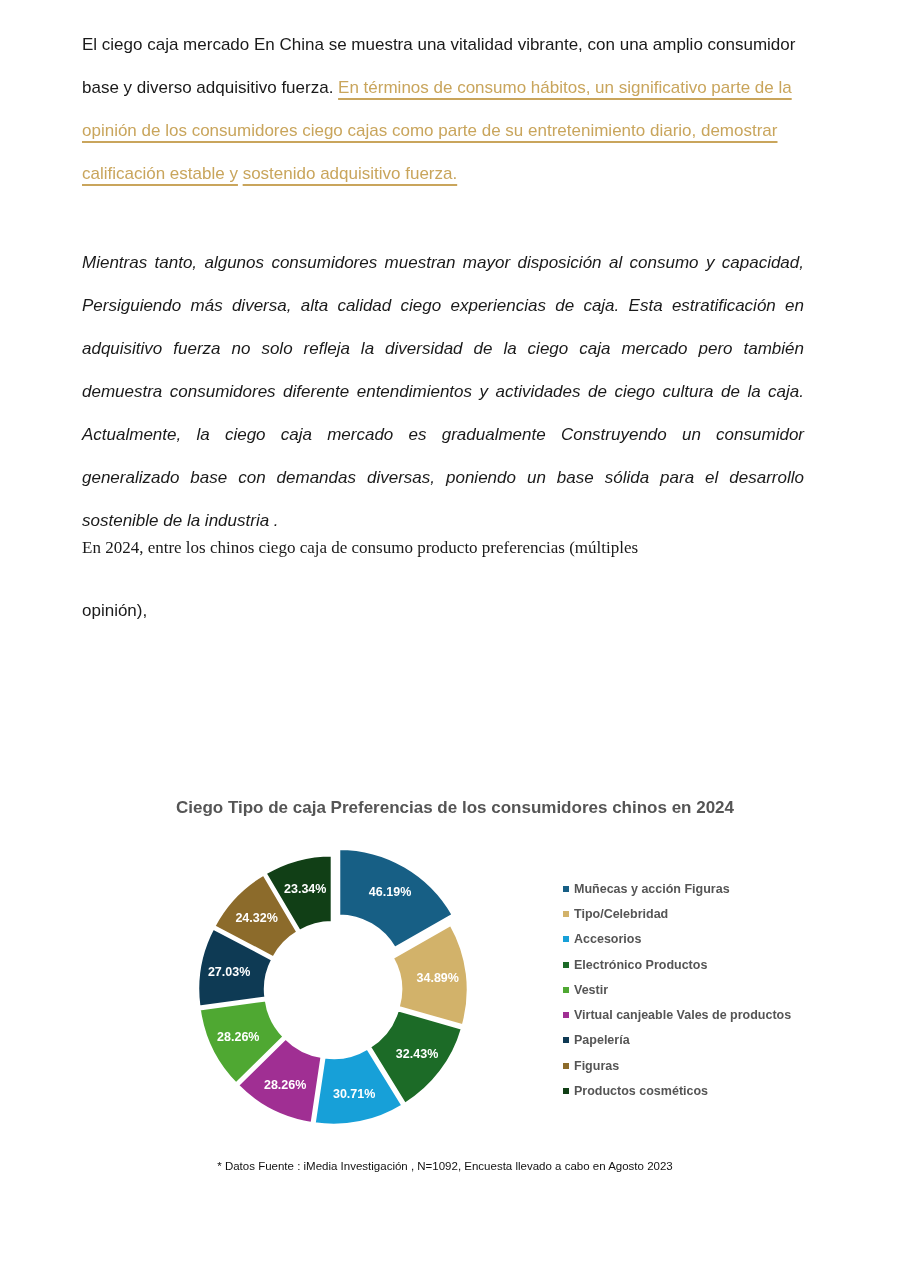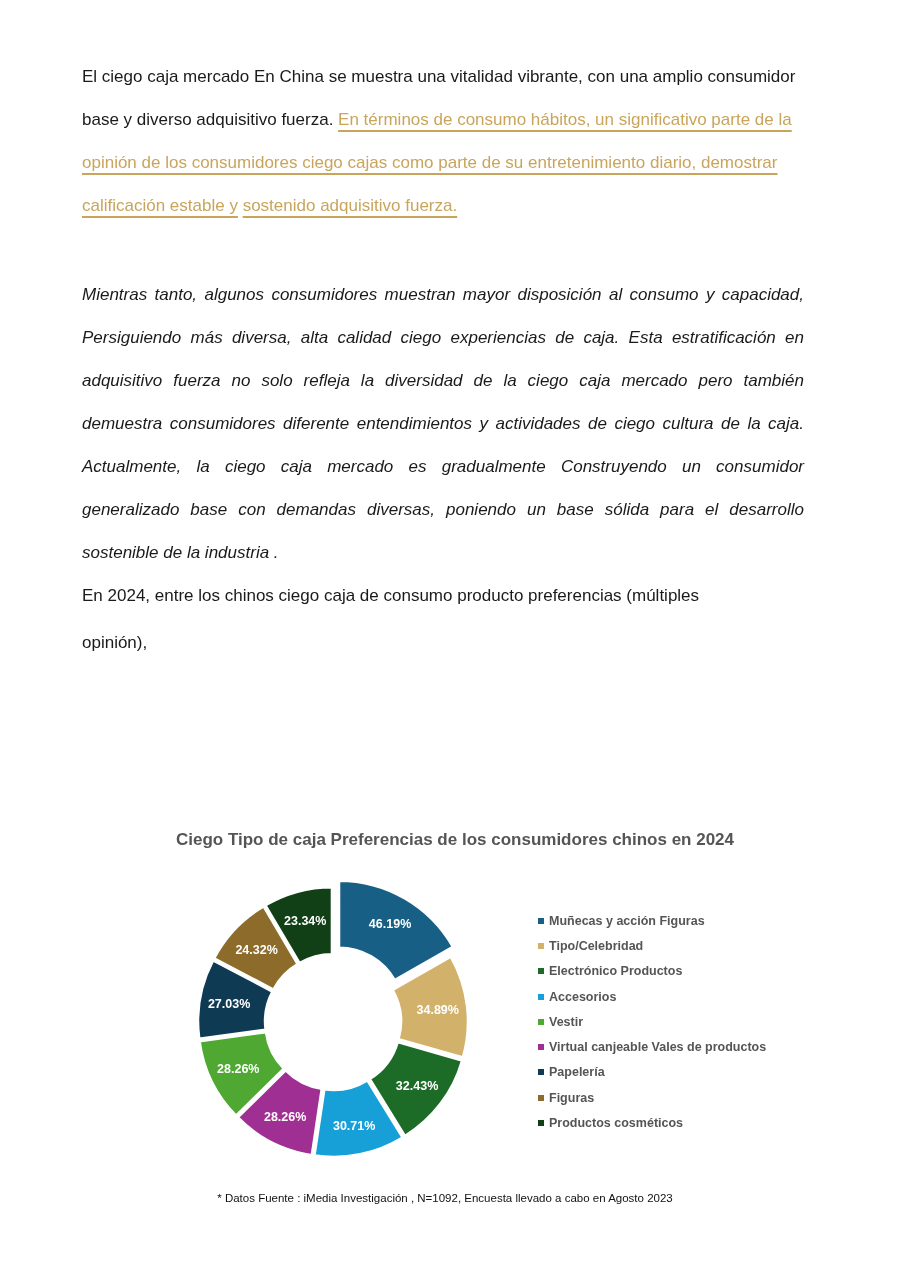--- a/index.html
+++ b/index.html
@@ -1,43 +1,43 @@
 <!DOCTYPE html>
 <html><head>
 <meta charset="utf-8">
 <style>
   html, body { margin: 0; padding: 0; background: #ffffff; }
   body { width: 903px; height: 1279px; position: relative; overflow: hidden;
          font-family: "Liberation Sans", "DejaVu Sans", sans-serif; color: #1a1a1a; }
-  .page { position: absolute; left: 0; top: 0; width: 903px; height: 918px; margin-top: 32px; }
+  .page { position: absolute; left: 0; top: 0; width: 903px; height: 918px; }
   .para { position: absolute; left: 82px; width: 722px; font-size: 17px; line-height: 43px; margin: 0; }
   .para.justify { text-align: justify; text-align-last: left; font-style: italic; }
   .hl { color: #c9a55c; text-decoration: underline; text-decoration-color: #c9a55c;
         text-decoration-thickness: 2px; text-underline-offset: 5px; }
   .chart { position: absolute; left: 0; top: 780px; width: 903px; height: 420px; }
   .chart-title { position: absolute; left: 0; width: 910px; top: 18px; text-align: center;
                  font-size: 17px; font-weight: bold; color: #555555; }
   svg.donut { position: absolute; left: 0; top: 0; }
-  .legend { position: absolute; left: 538px; top: 96px; margin: 0; padding: 0; list-style: none; }
+  .legend { position: absolute; left: 563px; top: 96px; margin: 0; padding: 0; list-style: none; }
   .legend li { height: 25.3px; font-size: 12.5px; font-weight: bold; color: #555555;
                display: flex; align-items: center; white-space: nowrap; }
   .legend .swatch { width: 6px; height: 6px; display: inline-block; margin-right: 5px; }
   .source { position: absolute; left: 0; width: 890px; top: 380px; text-align: center;
             font-size: 11.5px; color: #111; }
 </style>
 </head>
 <body>
 
 <div class="page">
 
   <p class="para" style="top:23px;"><span>El ciego caja mercado En China se muestra una vitalidad vibrante, con una amplio consumidor base y diverso adquisitivo fuerza. </span><span class="hl">En términos de consumo hábitos, un significativo parte de la opinión de los consumidores ciego cajas como parte de su entretenimiento diario, demostrar calificación estable y</span> <span class="hl">sostenido adquisitivo fuerza.</span></p>
 
   <p class="para justify" style="top:241px;">Mientras tanto, algunos consumidores muestran  mayor disposición al consumo y capacidad, Persiguiendo más diversa, alta calidad  ciego experiencias de caja. Esta estratificación en adquisitivo fuerza no solo refleja la diversidad de la ciego caja mercado pero también demuestra consumidores diferente entendimientos y actividades de ciego cultura de la caja. Actualmente, la ciego caja mercado es gradualmente Construyendo un consumidor generalizado base con demandas diversas, poniendo un base sólida para el desarrollo sostenible de la industria .</p>
 
-  <p class="para" style="top:542px;">En 2024, entre los chinos ciego caja de consumo producto preferencias (múltiples</p>
+  <p class="para" style="top:526px;font-family:Liberation Serif, serif;">En 2024, entre los chinos ciego caja de consumo producto preferencias (múltiples</p>
   <p class="para" style="top:589px;">opinión),</p>
 
 
   <div class="chart">
     <div class="chart-title">Ciego Tipo de caja Preferencias de los consumidores chinos en 2024</div>
     <svg class="donut" id="donut-svg" width="903" height="420" viewBox="0 0 903 420">
         <g transform="translate(6.03,-10.37)">
           <path d="M333,79 A131,131 0 0 1 446.87277535266884,145.23896979293323 L388.632500935655,178.361023410288 A64,64 0 0 0 333,146 Z" fill="#175f85" stroke="#ffffff" stroke-width="2.5"></path>
           <text x="384.0354773531241" y="126.76386120110622" text-anchor="middle" fill="#ffffff" font-size="12.5" font-weight="bold" font-family="&quot;Liberation Sans&quot;, sans-serif">46.19%</text>
         </g>
@@ -77,26 +77,26 @@
     <ul class="legend" id="legend">
         <li>
           <span class="swatch" style="background: rgb(23, 95, 133);"></span>
           <span>Muñecas y acción Figuras</span>
         </li>
         <li>
           <span class="swatch" style="background: rgb(210, 178, 106);"></span>
           <span>Tipo/Celebridad</span>
         </li>
         <li>
+          <span class="swatch" style="background: rgb(23, 160, 216);"></span>
+          <span>Accesorios</span>
+        </li>
+        <li>
           <span class="swatch" style="background: rgb(28, 107, 39);"></span>
           <span>Electrónico Productos</span>
-        </li>
-        <li>
-          <span class="swatch" style="background: rgb(23, 160, 216);"></span>
-          <span>Accesorios</span>
         </li>
         <li>
           <span class="swatch" style="background: rgb(79, 168, 50);"></span>
           <span>Vestir</span>
         </li>
         <li>
           <span class="swatch" style="background: rgb(160, 47, 147);"></span>
           <span>Virtual canjeable Vales de productos</span>
         </li>
         <li>

